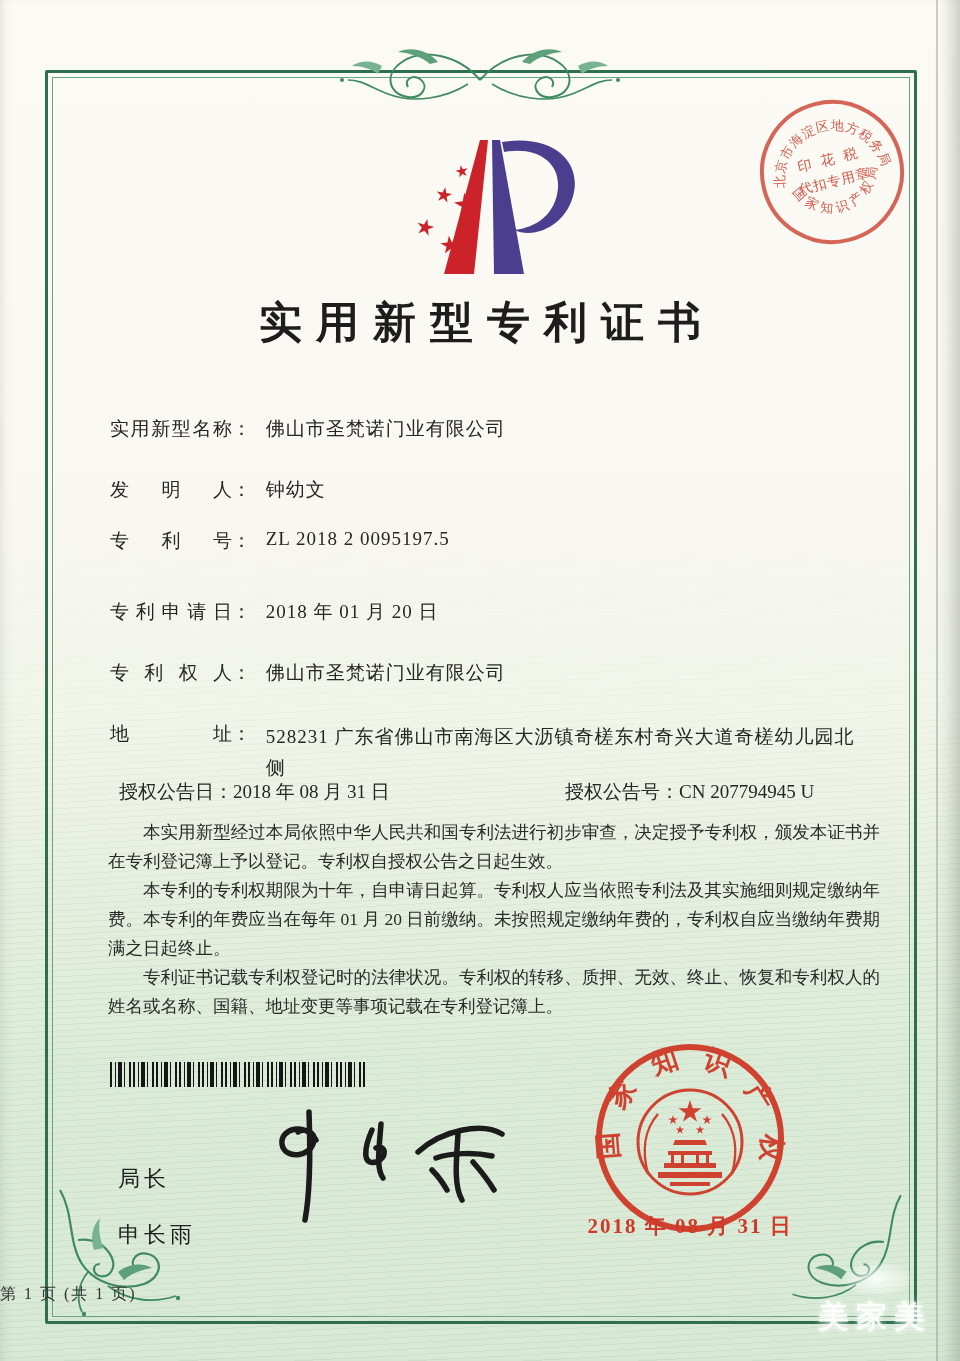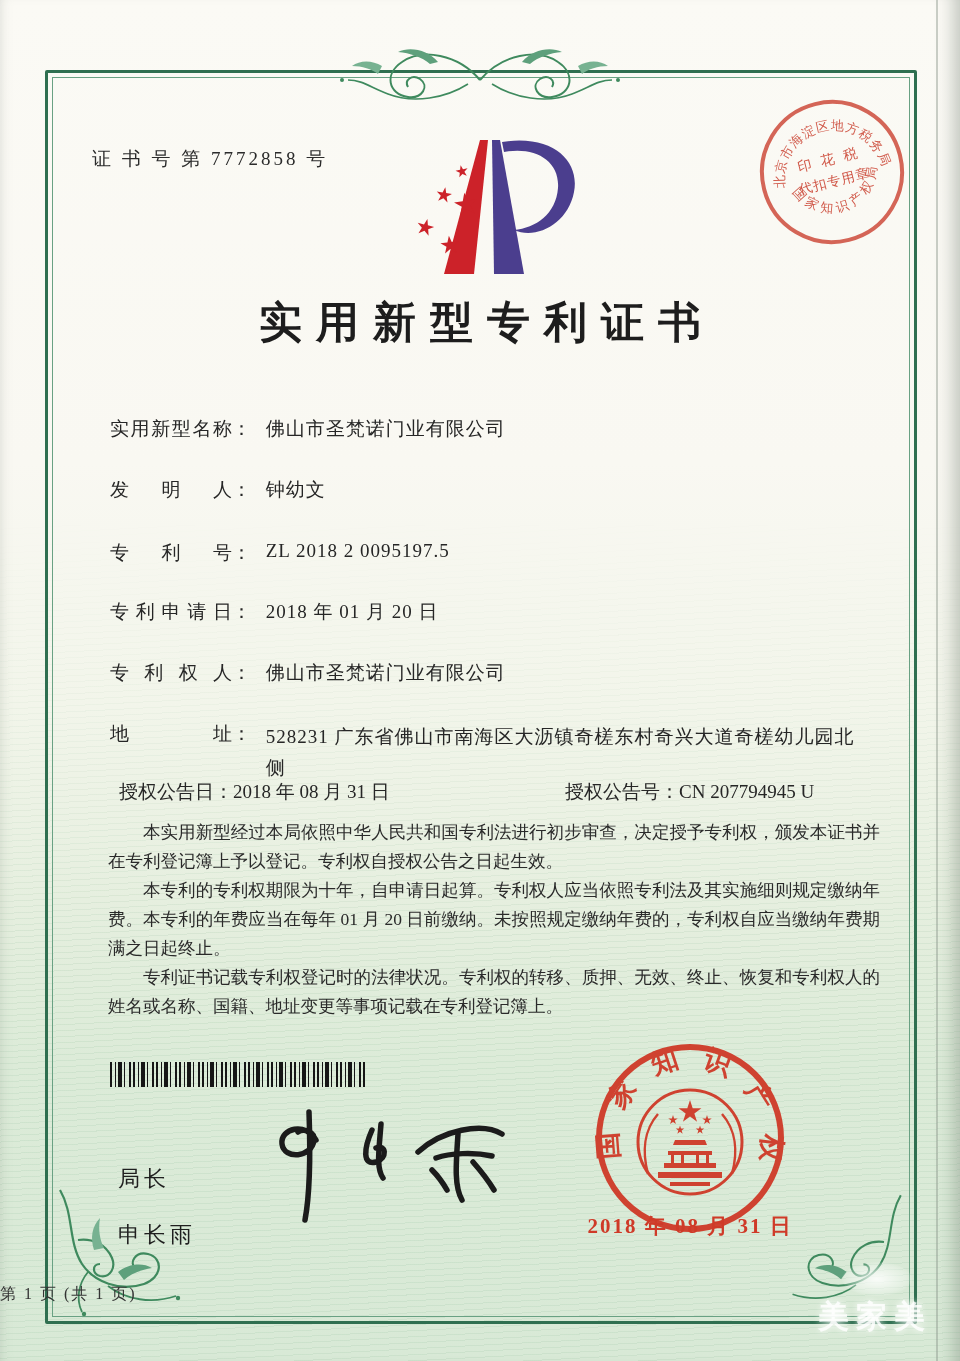--- a/index.html
+++ b/index.html
@@ -131,21 +131,20 @@
 
   <svg class="flourish" style="left:772px;top:1186px;" width="140" height="140" viewBox="0 0 150 150">
     <g transform="translate(150,0) scale(-1,1)" fill="none" stroke="#3f8a5e" stroke-width="2.2">
       <path d="M12,10 C26,34 20,62 34,84 C46,102 72,112 96,104 C114,98 116,78 100,74 C88,71 80,82 88,90"></path>
       <path d="M30,60 C44,58 58,64 64,78 C68,88 62,98 52,96 C44,94 44,84 52,84"></path>
       <path d="M60,106 C78,120 104,124 128,116" stroke-width="1.8"></path>
       <path d="M70,92 C80,84 94,82 104,88 C92,90 82,94 76,100 Z" fill="#5ea07c" stroke="none"></path>
     </g>
   </svg>
 
-  <div class="cert-no">证 书 号 第 7772858 号</div>
 
   <svg class="logo" width="205" height="160" viewBox="0 0 205 160">
     <polygon points="102,12 110,12 96,146 66,146" fill="#cc2229"></polygon>
     <polygon points="114,12 122,12 146,146 116,146" fill="#4b3e8e"></polygon>
     <path d="M124,14 C176,6 202,34 196,64 C190,96 158,112 136,102
              C158,100 178,86 180,60 C182,32 156,18 126,24 Z" fill="#4b3e8e"></path>
     <text x="78" y="50" font-size="16" fill="#cc2229" transform="rotate(-12 78 50)">★</text>
     <text x="56" y="72" font-size="20" fill="#cc2229" transform="rotate(10 56 72)">★</text>
     <text x="76" y="88" font-size="30" fill="#cc2229" transform="rotate(-8 76 88)">★</text>
     <text x="36" y="104" font-size="22" fill="#cc2229" transform="rotate(14 36 104)">★</text>
@@ -172,21 +171,21 @@
 
   <div class="fields">
     <div class="field-row" style="top:0;">
       <span class="field-label">实用新型名称</span><span class="field-colon">：</span>
       <span class="field-value">佛山市圣梵诺门业有限公司</span>
     </div>
     <div class="field-row" style="top:61px;">
       <span class="field-label">发明人</span><span class="field-colon">：</span>
       <span class="field-value">钟幼文</span>
     </div>
-    <div class="field-row" style="top:124px;">
+    <div class="field-row" style="top:112px;">
       <span class="field-label">专利号</span><span class="field-colon">：</span>
       <span class="field-value">ZL 2018 2 0095197.5</span>
     </div>
     <div class="field-row" style="top:183px;">
       <span class="field-label">专利申请日</span><span class="field-colon">：</span>
       <span class="field-value">2018 年 01 月 20 日</span>
     </div>
     <div class="field-row" style="top:244px;">
       <span class="field-label">专利权人</span><span class="field-colon">：</span>
       <span class="field-value">佛山市圣梵诺门业有限公司</span>

